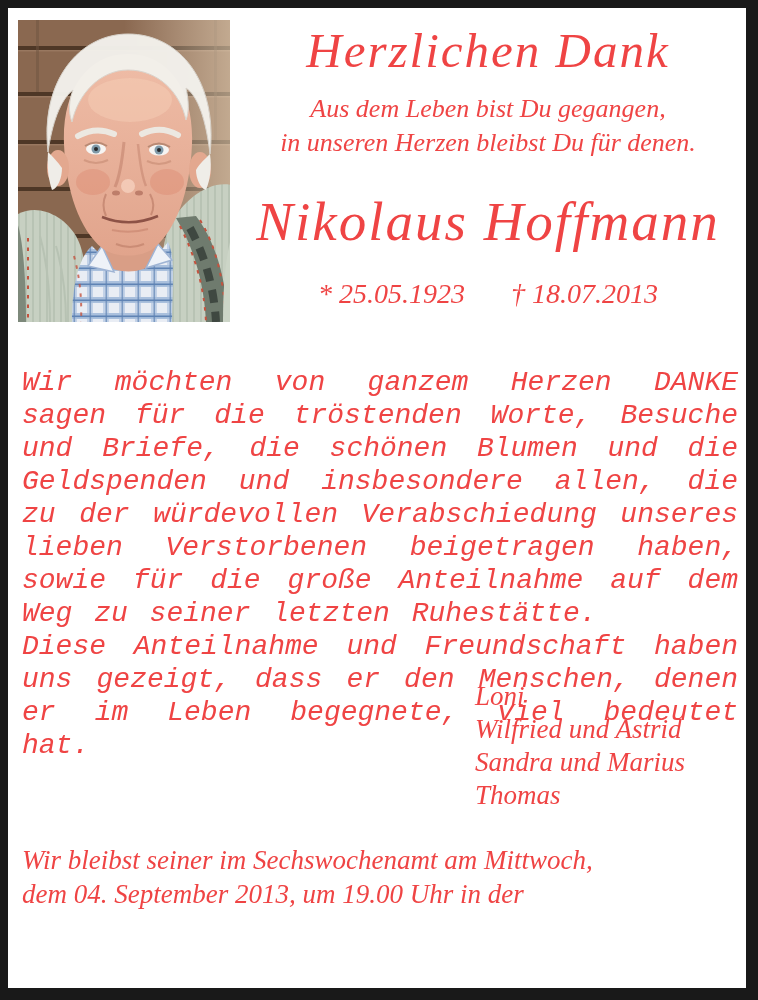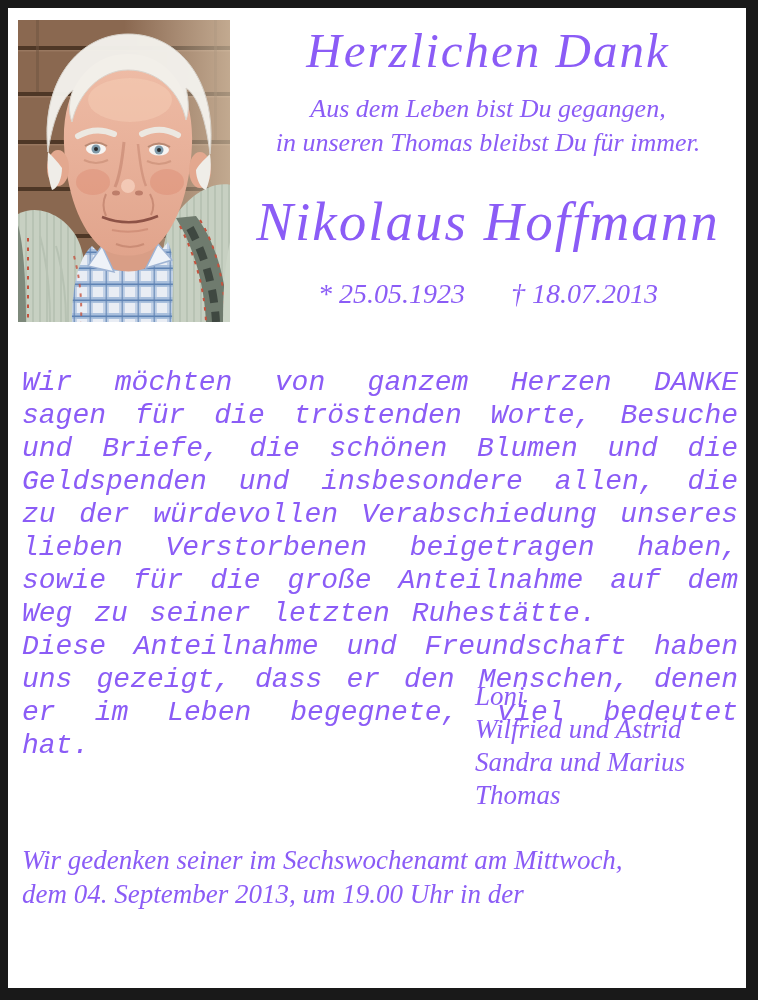--- a/index.html
+++ b/index.html
@@ -10,21 +10,21 @@
     height: 1000px;
     box-sizing: border-box;
     background: #ffffff;
     border-top: 8px solid #191919;
     border-left: 8px solid #191919;
     border-right: 12px solid #191919;
     border-bottom: 12px solid #191919;
     overflow: hidden;
     font-family: "Liberation Serif", serif;
     font-style: italic;
-    color: #8b5cf6;
+    color: #ef4444;
   }
   .photo {
     position: absolute;
     left: 10px;   
     top: 12px;
     width: 212px;
     height: 302px;
     line-height: 0;
   }
   .head-col {
@@ -192,21 +192,21 @@
       <path d="M 22 216 C 30 246 32 274 32 302" stroke="#b7c2b3" stroke-width="2" fill="none"></path>
       <path d="M 38 226 C 46 254 48 280 48 302" stroke="#b7c2b3" stroke-width="2" fill="none"></path>
       <path d="M 56 236 C 62 258 64 280 63 302" stroke="#c4533f" stroke-width="2" stroke-dasharray="3.5 6" fill="none" opacity="0.8"></path>
     </svg>
   </div>
 
   <div class="head-col">
     <div class="title">Herzlichen Dank</div>
     <div class="epigraph">
       <div>Aus dem Leben bist Du gegangen,</div>
-      <div>in unseren Thomas bleibst Du für immer.</div>
+      <div>in unseren Herzen bleibst Du für denen.</div>
     </div>
     <div class="deceased-name">Nikolaus Hoffmann</div>
     <div class="dates">
       <span>* 25.05.1923</span>
       <span>† 18.07.2013</span>
     </div>
   </div>
 
   <div class="body-text">
     <p>Wir möchten von ganzem Herzen DANKE sagen für die tröstenden Worte, Besuche und Briefe, die schönen Blumen und die Geldspenden und insbesondere allen, die zu der würdevollen Verabschiedung unseres lieben Verstorbenen beigetragen haben, sowie für die große Anteilnahme auf dem Weg zu seiner letzten Ruhestätte.</p>
@@ -214,17 +214,17 @@
   </div>
 
   <div class="signatures">
     <div>Loni</div>
     <div>Wilfried und Astrid</div>
     <div>Sandra und Marius</div>
     <div>Thomas</div>
   </div>
 
   <div class="footer">
-    <div>Wir gedenken seiner im Sechswochenamt am Mittwoch,</div>
+    <div>Wir bleibst seiner im Sechswochenamt am Mittwoch,</div>
     <div>dem 04. September 2013, um 19.00 Uhr in der</div>
   </div>
 
 </div>
 
 </body></html>

